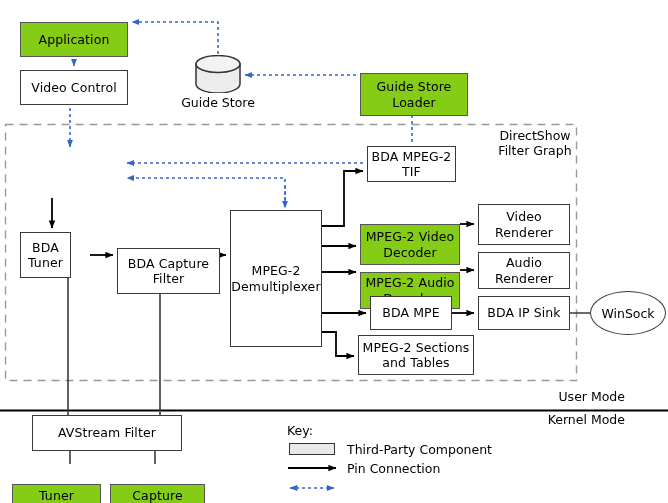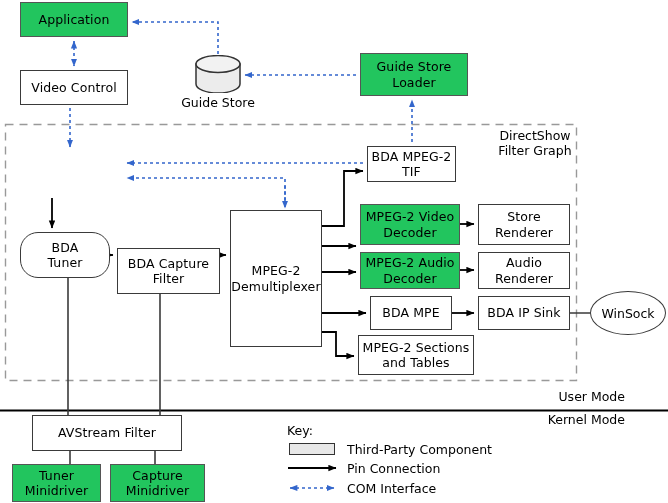--- a/index.html
+++ b/index.html
@@ -22,23 +22,24 @@
     display:flex;
     align-items:center;
     justify-content:center;
     text-align:center;
     font-size:12.5px;
     color:#000000;
     line-height:1.22;
     letter-spacing:0.1px;
   }
   .box.third{
-    background:#22c55e;
+    background:#84cc16;
     border:1.5px solid #555555;
     box-shadow:none;
+    margin-top:20px;
   }
   .label{
     position:absolute;
     font-size:12.5px;
     color:#000;
     line-height:1.22;
     white-space:pre;
   }
   .label.ctr{text-align:center;}
   .label.rt{text-align:right;}
@@ -152,21 +153,21 @@
     <span style="white-space:pre-line;">Guide Store
 Loader</span>
   </div>
 
 
   <div class="box" style="left:367px;top:146px;width:89px;height:36px;text-align:center;">
     <span style="white-space:pre-line;">BDA MPEG-2
 TIF</span>
   </div>
 
-  <div class="box" style="left:20px;top:232px;width:90px;height:46px;border-radius:18px;">
+  <div class="box" style="left:20px;top:232px;width:51px;height:46px;">
     <span style="white-space:pre-line;">BDA
 Tuner</span>
   </div>
 
   <div class="box" style="left:117px;top:248px;width:103px;height:46px;">
     <span style="white-space:pre-line;">BDA Capture
 Filter</span>
   </div>
 
   <div class="box" style="left:230px;top:210px;width:92px;height:137px;">
@@ -178,21 +179,21 @@
     <span style="white-space:pre-line;">MPEG-2 Video
 Decoder</span>
   </div>
 
   <div class="box third" style="left:360px;top:252px;width:100px;height:37px;">
     <span style="white-space:pre-line;">MPEG-2 Audio
 Decoder</span>
   </div>
 
   <div class="box" style="left:478px;top:204px;width:92px;height:41px;">
-    <span style="white-space:pre-line;">Store
+    <span style="white-space:pre-line;">Video
 Renderer</span>
   </div>
 
   <div class="box" style="left:478px;top:252px;width:92px;height:37px;">
     <span style="white-space:pre-line;">Audio
 Renderer</span>
   </div>
 
   <div class="box" style="left:370px;top:296px;width:82px;height:34px;">
     <span>BDA MPE</span>
@@ -232,15 +233,14 @@
 
   <div class="label rt" style="left:480px;top:412px;width:145px;">Kernel Mode</div>
 
   <div class="label" style="left:287px;top:423px;">Key:</div>
 
   <div class="keyswatch" style="left:289px;top:443px;width:46px;height:12px;"></div>
   <div class="label" style="left:347px;top:442px;">Third-Party Component</div>
 
   <div class="label" style="left:347px;top:461px;">Pin Connection</div>
 
-  <div class="label" style="left:347px;top:481px;">COM Interface</div>
 
 </div>
 
 </body></html>

